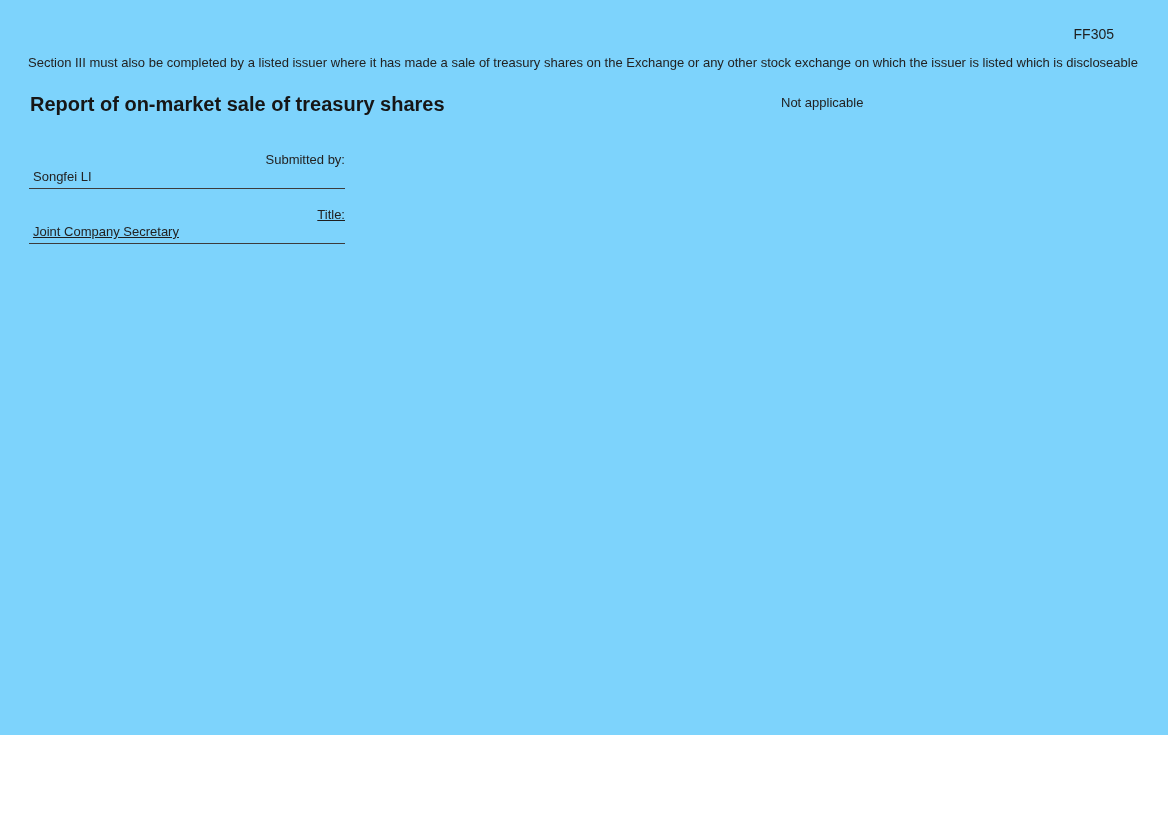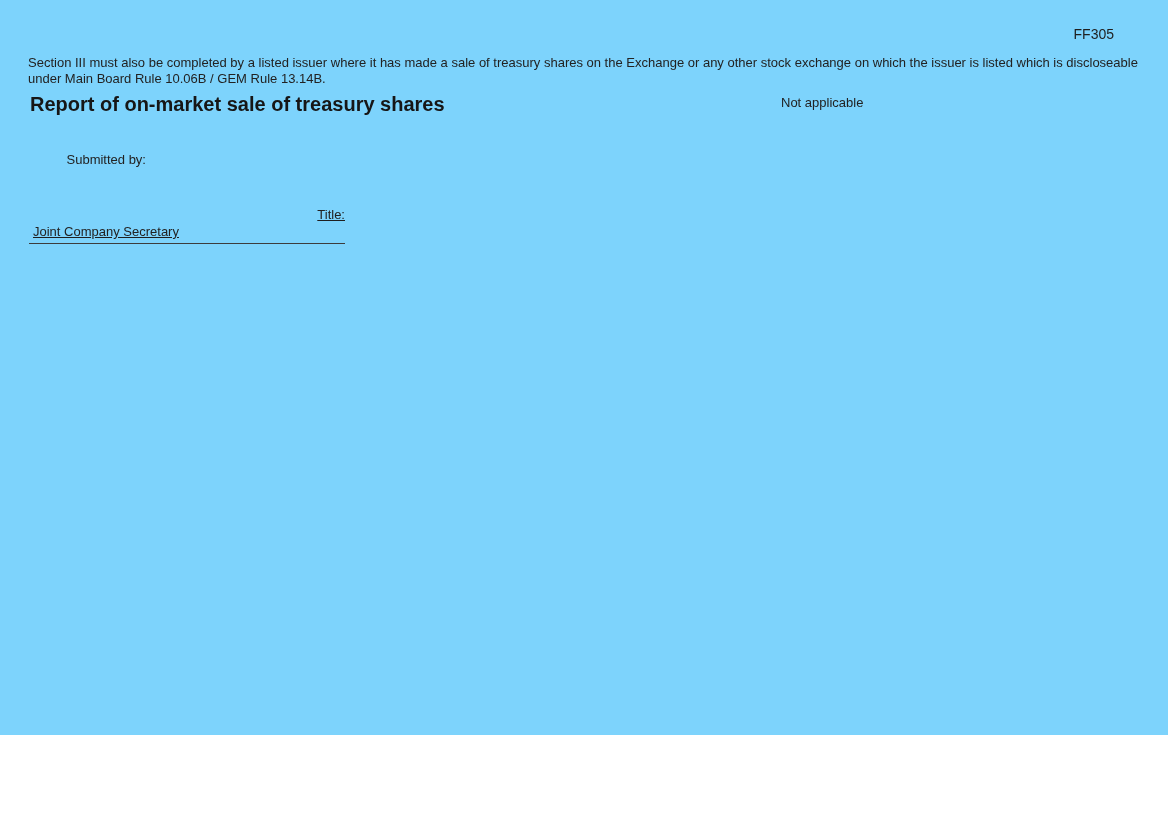--- a/index.html
+++ b/index.html
@@ -113,30 +113,32 @@
 </style>
 </head>
 <body>
 
 <div class="page">
 
   <div class="form-code">FF305</div>
 
   <div class="intro">
     <div class="intro-line">Section III must also be completed by a listed issuer where it has made a sale of treasury shares on the Exchange or any other stock exchange on which the issuer is listed which is discloseable</div>
-    <div class="intro-line">under Main Board Rule 10.06B / GEM Rule 13.14B.</div>
   </div>
 
   <h1 class="heading">Report of on-market sale of treasury shares</h1>
 
   <div class="status">Not applicable</div>
 
   <div class="field field-submitted-by">
     <div class="row">
       <div class="field-label">Submitted by:</div>
+      <div class="field-box">
+        <div class="field-value">Songfei LI</div>
+      </div>
     </div>
   </div>
 
   <div class="field field-title">
     <div class="row">
       <div class="field-label">Title:</div>
       <div class="field-box">
         <div class="field-value">Joint Company Secretary</div>
       </div>
     </div>

